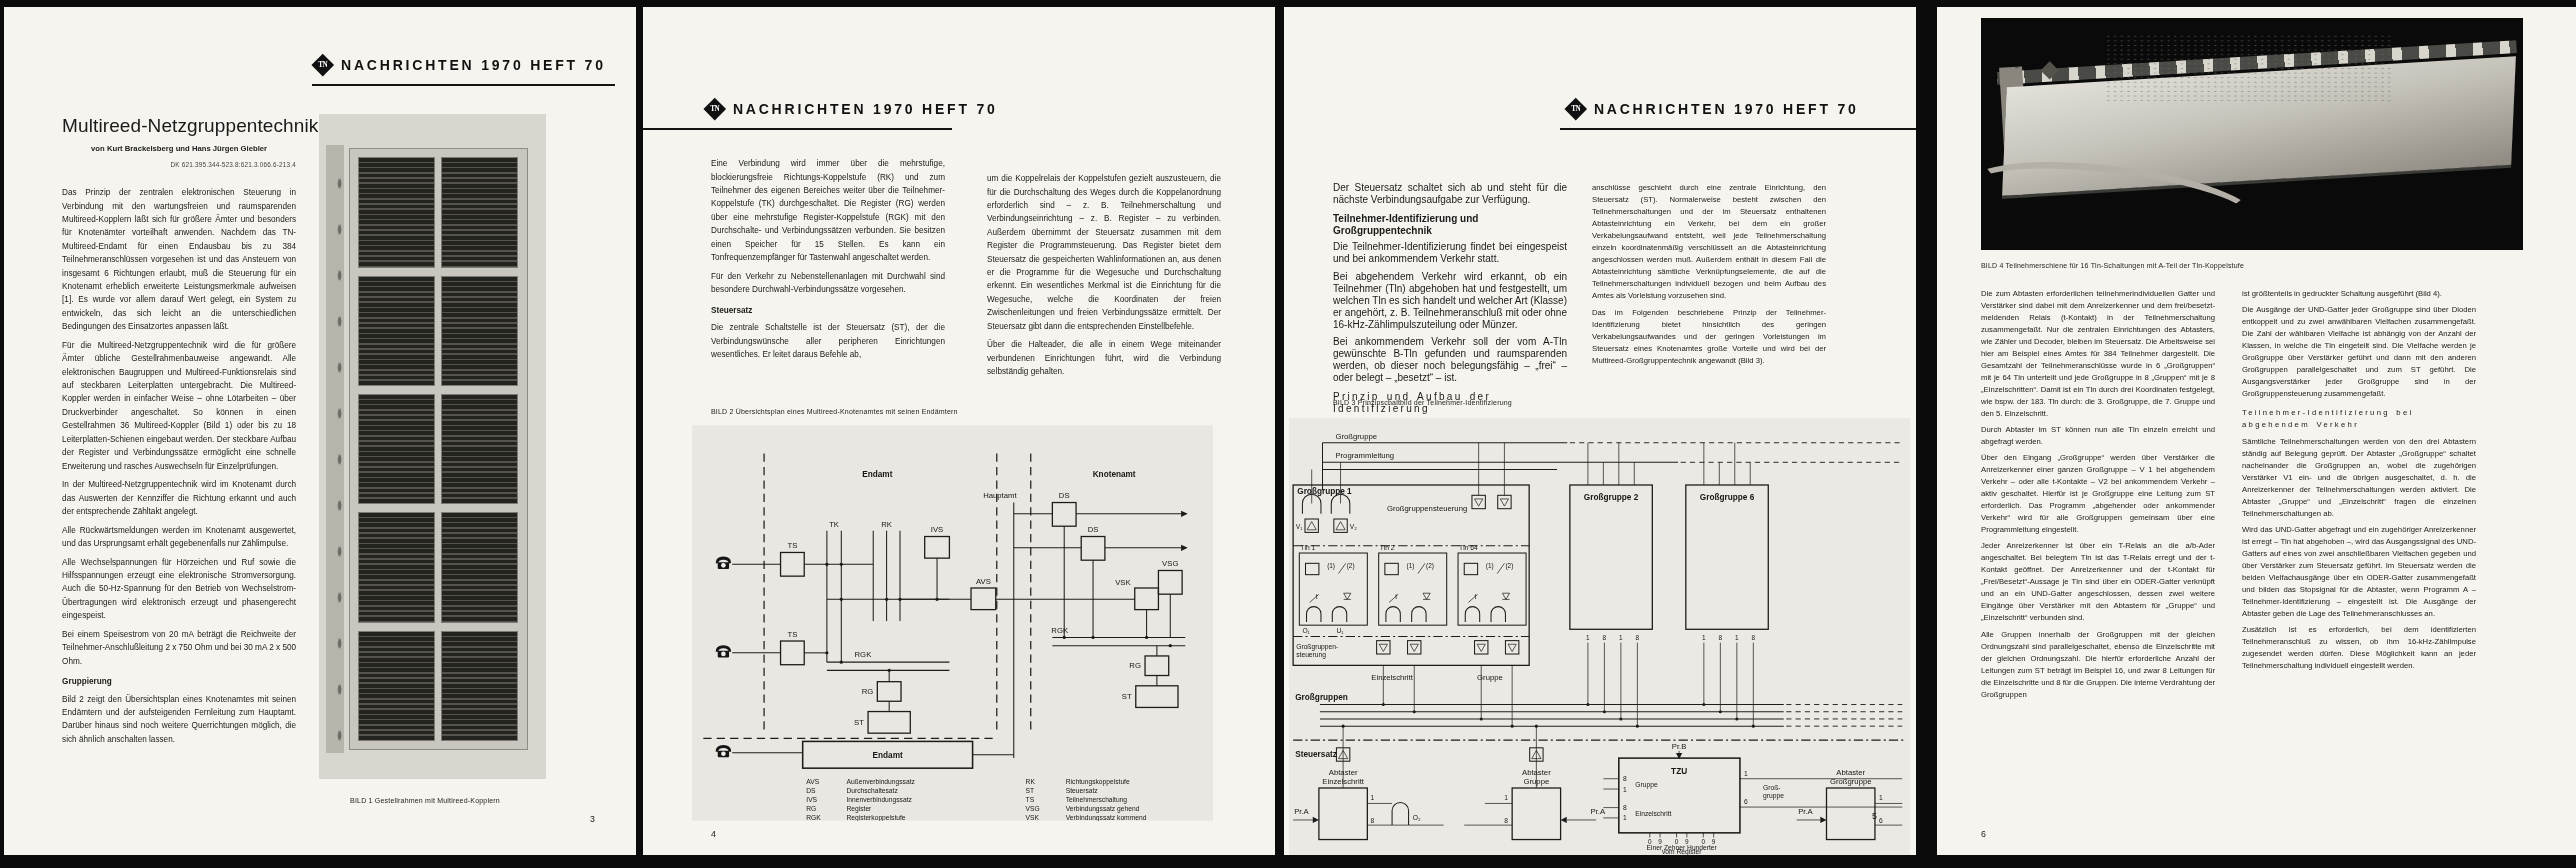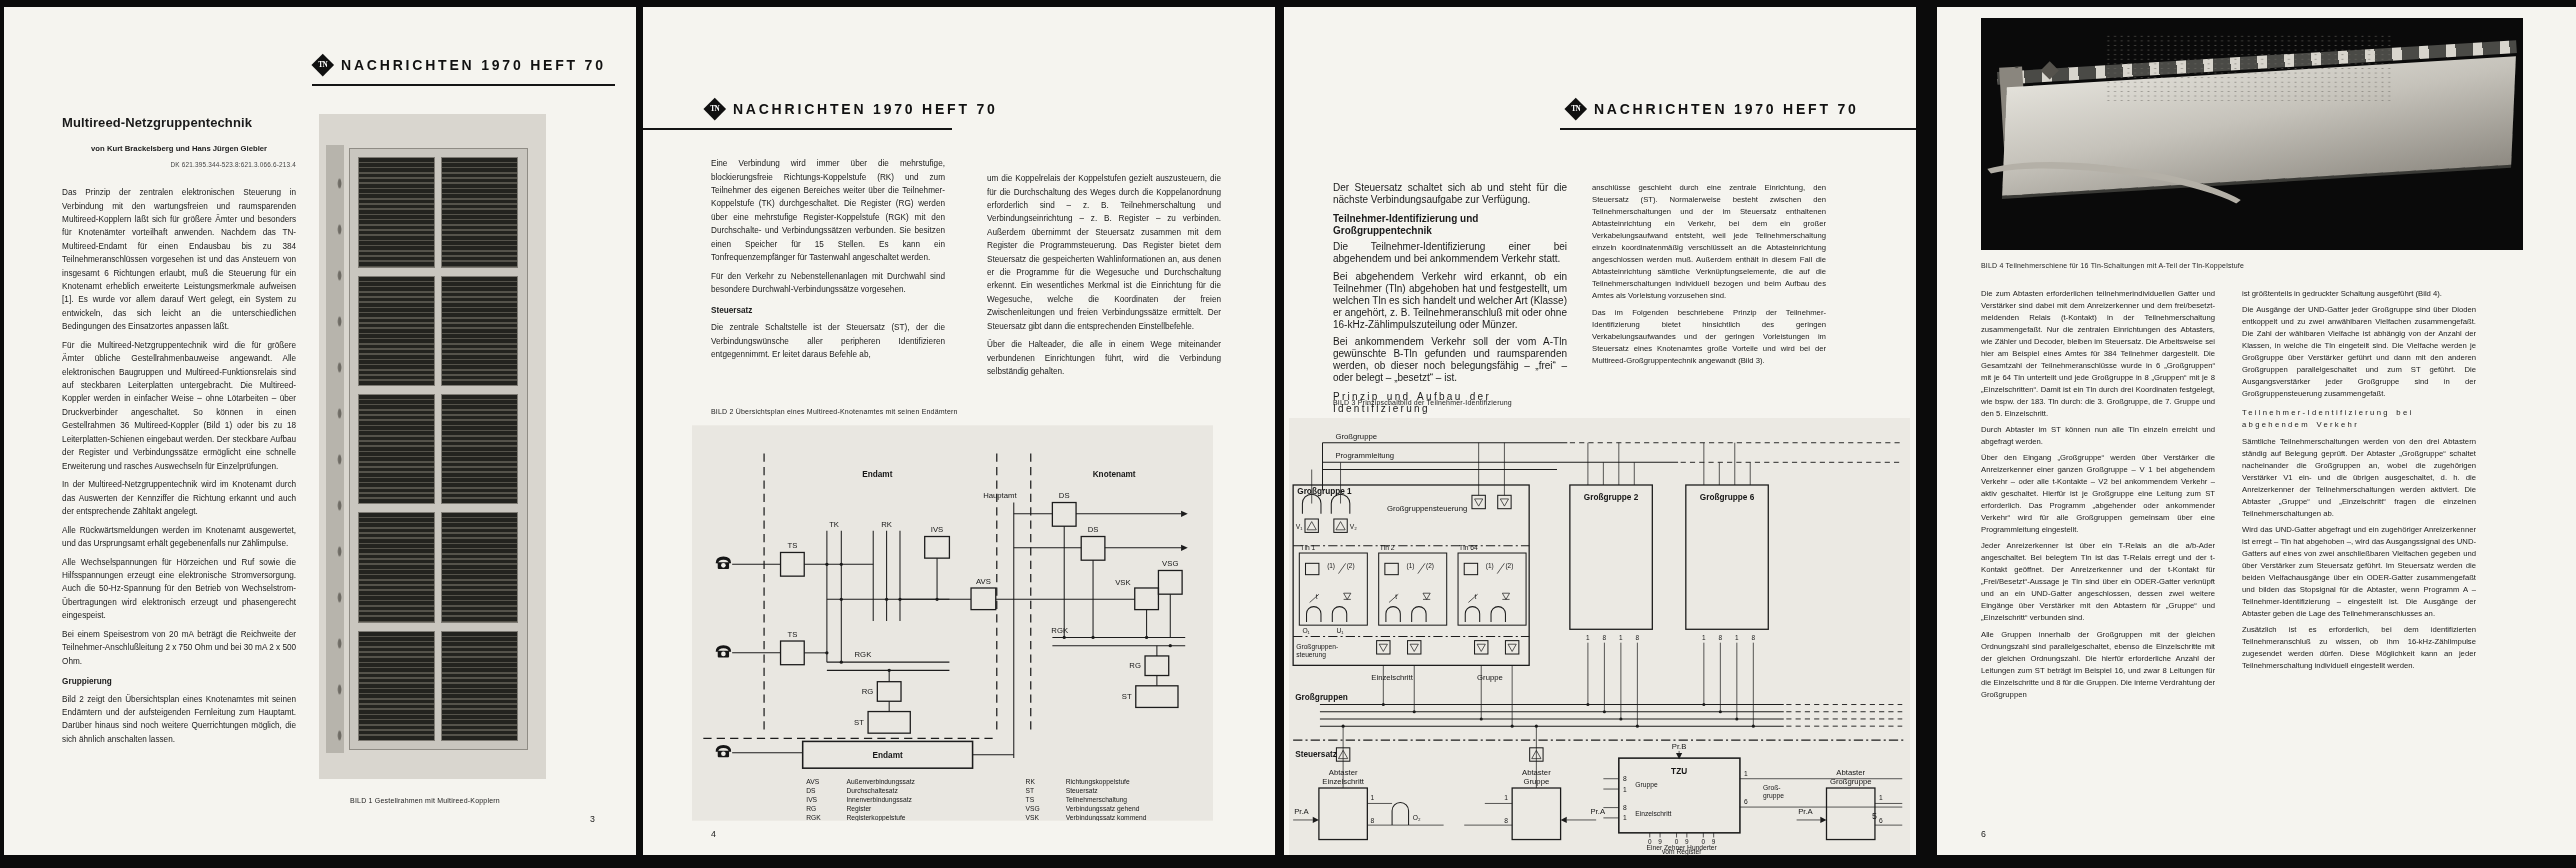--- a/index.html
+++ b/index.html
@@ -9,21 +9,21 @@
     font-family:"Liberation Sans",sans-serif;
     color:#1a1a1a;
   }
   .page{position:absolute;top:7.2px;height:848px;background:#f5f4ef;overflow:hidden;}
   .jhead{position:absolute;display:flex;align-items:center;white-space:nowrap;}
   .logo{display:inline-block;width:15.5px;height:15.5px;background:#101010;transform:rotate(45deg);position:relative;margin:0 10.3px 0 3.1px;flex:none;}
   .logo i{position:absolute;inset:0;display:flex;align-items:center;justify-content:center;transform:rotate(-45deg);
     color:#fff;font-style:normal;font-weight:bold;font-size:7.2px;letter-spacing:-0.5px;font-family:"Liberation Serif",serif;}
   .jtitle{font-weight:bold;font-size:14px;letter-spacing:2.8px;color:#111;}
   .rule{position:absolute;height:1.5px;background:#141414;}
-  .title{position:absolute;font-weight:bold;font-size:13px;margin:0;letter-spacing:0.1px;}
+  .title{position:absolute;font-weight:normal;font-size:19px;margin:0;letter-spacing:0.1px;}
   .byline{position:absolute;font-size:7.7px;color:#222;text-align:center;font-weight:bold;}
   .dk{position:absolute;font-size:6.4px;color:#444;text-align:right;letter-spacing:0.2px;}
   .col{position:absolute;font-size:8.2px;line-height:13.4px;text-align:justify;}
   .col p.para{margin:0 0 5.2px;}
   .col h3{font-size:inherit;}
   .bh{font-weight:bold;margin:7.2px 0 4.1px;text-align:left;}
   .sh{font-weight:normal;letter-spacing:2.3px;word-spacing:2.1px;margin:7.2px 0 4.1px;text-align:left;}
   .col.mid{font-size:7.7px;line-height:12px;}
   .col.mid p.para{margin:0 0 4.1px;}
   .cap{position:absolute;font-size:7px;color:#1d1d1d;letter-spacing:0.2px;white-space:nowrap;}
@@ -116,21 +116,21 @@
     <span class="logo">
         <i>TN</i>
       </span>
     <span class="jtitle">NACHRICHTEN 1970 HEFT 70</span>
   </header>
   <div class="rule" style="left:0;top:121px;width:309px;"></div>
   <div class="col" style="left:68px;top:150px;width:234px;">
       <p class="para">Eine Verbindung wird immer über die mehrstufige, blockierungsfreie Richtungs-Koppelstufe (RK) und zum Teilnehmer des eigenen Bereiches weiter über die Teilnehmer-Koppelstufe (TK) durchgeschaltet. Die Register (RG) werden über eine mehrstufige Register-Koppelstufe (RGK) mit den Durchschalte- und Verbindungssätzen verbunden. Sie besitzen einen Speicher für 15 Stellen. Es kann ein Tonfrequenzempfänger für Tastenwahl angeschaltet werden.</p>
       <p class="para">Für den Verkehr zu Nebenstellenanlagen mit Durchwahl sind besondere Durchwahl-Verbindungssätze vorgesehen.</p>
       <h3 class="bh">Steuersatz</h3>
-      <p class="para">Die zentrale Schaltstelle ist der Steuersatz (ST), der die Verbindungswünsche aller peripheren Identifizieren entgegennimmt. Er leitet daraus Befehle ab,</p>
+      <p class="para">Die zentrale Schaltstelle ist der Steuersatz (ST), der die Verbindungswünsche aller peripheren Einrichtungen wesentliches. Er leitet daraus Befehle ab,</p>
     </div>
   <div class="col" style="left:344px;top:150px;width:234px;margin-top:15px;">
       <p class="para">um die Koppelrelais der Koppelstufen gezielt auszusteuern, die für die Durchschaltung des Weges durch die Koppelanordnung erforderlich sind – z. B. Teilnehmerschaltung und Verbindungseinrichtung – z. B. Register – zu verbinden. Außerdem übernimmt der Steuersatz zusammen mit dem Register die Programmsteuerung. Das Register bietet dem Steuersatz die gespeicherten Wahlinformationen an, aus denen er die Programme für die Wegesuche und Durchschaltung erkennt. Ein wesentliches Merkmal ist die Einrichtung für die Wegesuche, welche die Koordinaten der freien Zwischenleitungen und freien Verbindungssätze ermittelt. Der Steuersatz gibt dann die entsprechenden Einstellbefehle.</p>
       <p class="para">Über die Halteader, die alle in einem Wege miteinander verbundenen Einrichtungen führt, wird die Verbindung selbständig gehalten.</p>
     </div>
   <div class="cap" style="left:68px;top:401px;">BILD 2   Übersichtsplan eines Multireed-Knotenamtes mit seinen Endämtern</div>
 
   <svg class="dia" style="left:49px;top:418px;width:521px;height:396px;" viewBox="0 0 1012 768">
     <defs>
       <g id="phone">
@@ -261,21 +261,21 @@
   <header class="jhead" style="left:281px;top:94px;">
     <span class="logo">
         <i>TN</i>
       </span>
     <span class="jtitle">NACHRICHTEN 1970 HEFT 70</span>
   </header>
   <div class="rule" style="left:276px;top:121px;width:356px;"></div>
   <div class="col" style="left:49px;top:175px;width:234px;font-size:10px;line-height:12px;">
       <p class="para">Der Steuersatz schaltet sich ab und steht für die nächste Verbindungsaufgabe zur Verfügung.</p>
       <h3 class="bh">Teilnehmer-Identifizierung und Großgruppentechnik</h3>
-      <p class="para">Die Teilnehmer-Identifizierung einer bei abgehendem und bei ankommendem Verkehr statt.</p>
+      <p class="para">Die Teilnehmer-Identifizierung findet bei eingespeist und bei ankommendem Verkehr statt.</p>
       <p class="para">Bei abgehendem Verkehr wird erkannt, ob ein Teilnehmer (Tln) abgehoben hat und festgestellt, um welchen Tln es sich handelt und welcher Art (Klasse) er angehört, z. B. Teilnehmeranschluß mit oder ohne 16-kHz-Zählimpulszuteilung oder Münzer.</p>
       <p class="para">Bei ankommendem Verkehr soll der vom A-Tln gewünschte B-Tln gefunden und raumsparenden werden, ob dieser noch belegungsfähig – „frei“ – oder belegt – „besetzt“ – ist.</p>
       <h3 class="sh">Prinzip und Aufbau der Identifizierung</h3>
       <p class="para">Das Identifizieren und Durchschalten der Teilnehmer-</p>
     </div>
   <div class="col" style="left:308px;top:175px;width:234px;font-size:7.7px;line-height:12px;">
       <p class="para">anschlüsse geschieht durch eine zentrale Einrichtung, den Steuersatz (ST). Normalerweise besteht zwischen den Teilnehmerschaltungen und der im Steuersatz enthaltenen Abtasteinrichtung ein Verkehr, bei dem ein großer Verkabelungsaufwand entsteht, weil jede Teilnehmerschaltung einzeln koordinatenmäßig verschlüsselt an die Abtasteinrichtung angeschlossen werden muß. Außerdem enthält in diesem Fall die Abtasteinrichtung sämtliche Verknüpfungselemente, die auf die Teilnehmerschaltungen individuell bezogen und beim Aufbau des Amtes als Vorleistung vorzusehen sind.</p>
       <p class="para">Das im Folgenden beschriebene Prinzip der Teilnehmer-Identifizierung bietet hinsichtlich des geringen Verkabelungsaufwandes und der geringen Vorleistungen im Steuersatz eines Knotenamtes große Vorteile und wird bei der Multireed-Großgruppentechnik angewandt (Bild 3).</p>
     </div>
   <div class="cap" style="left:49px;top:392px;">BILD 3   Prinzipschaltbild der Teilnehmer-Identifizierung</div>

